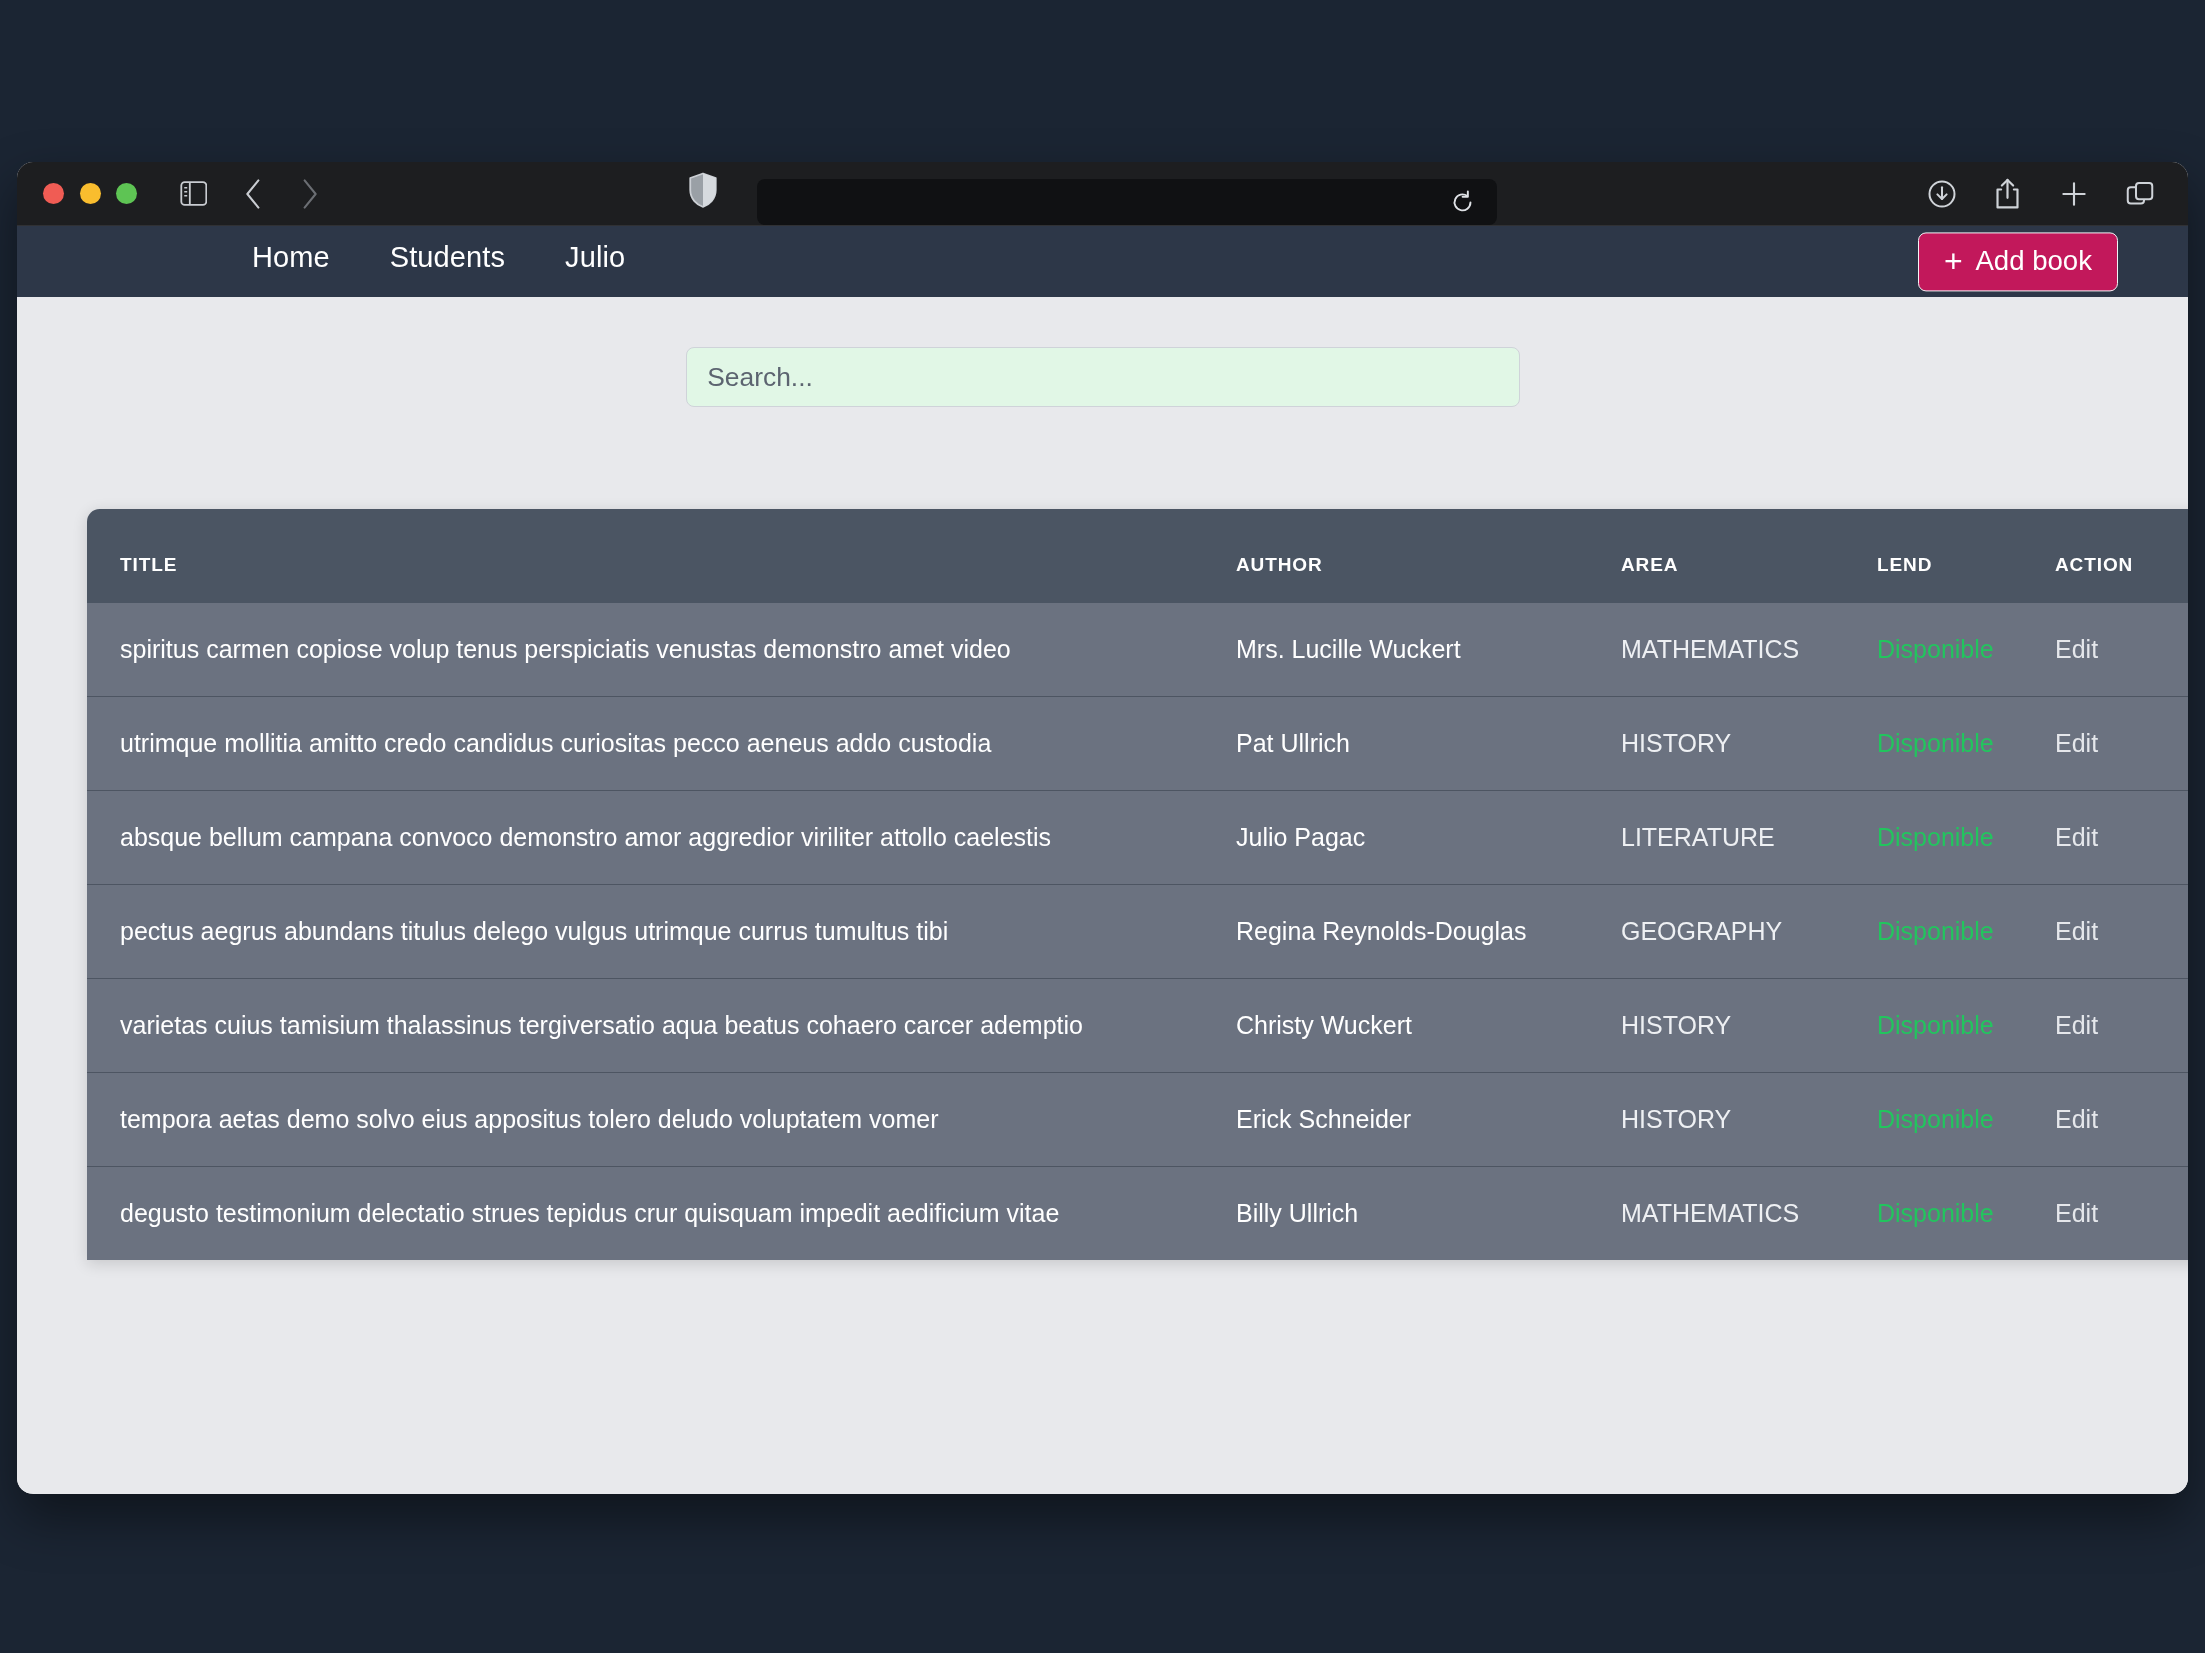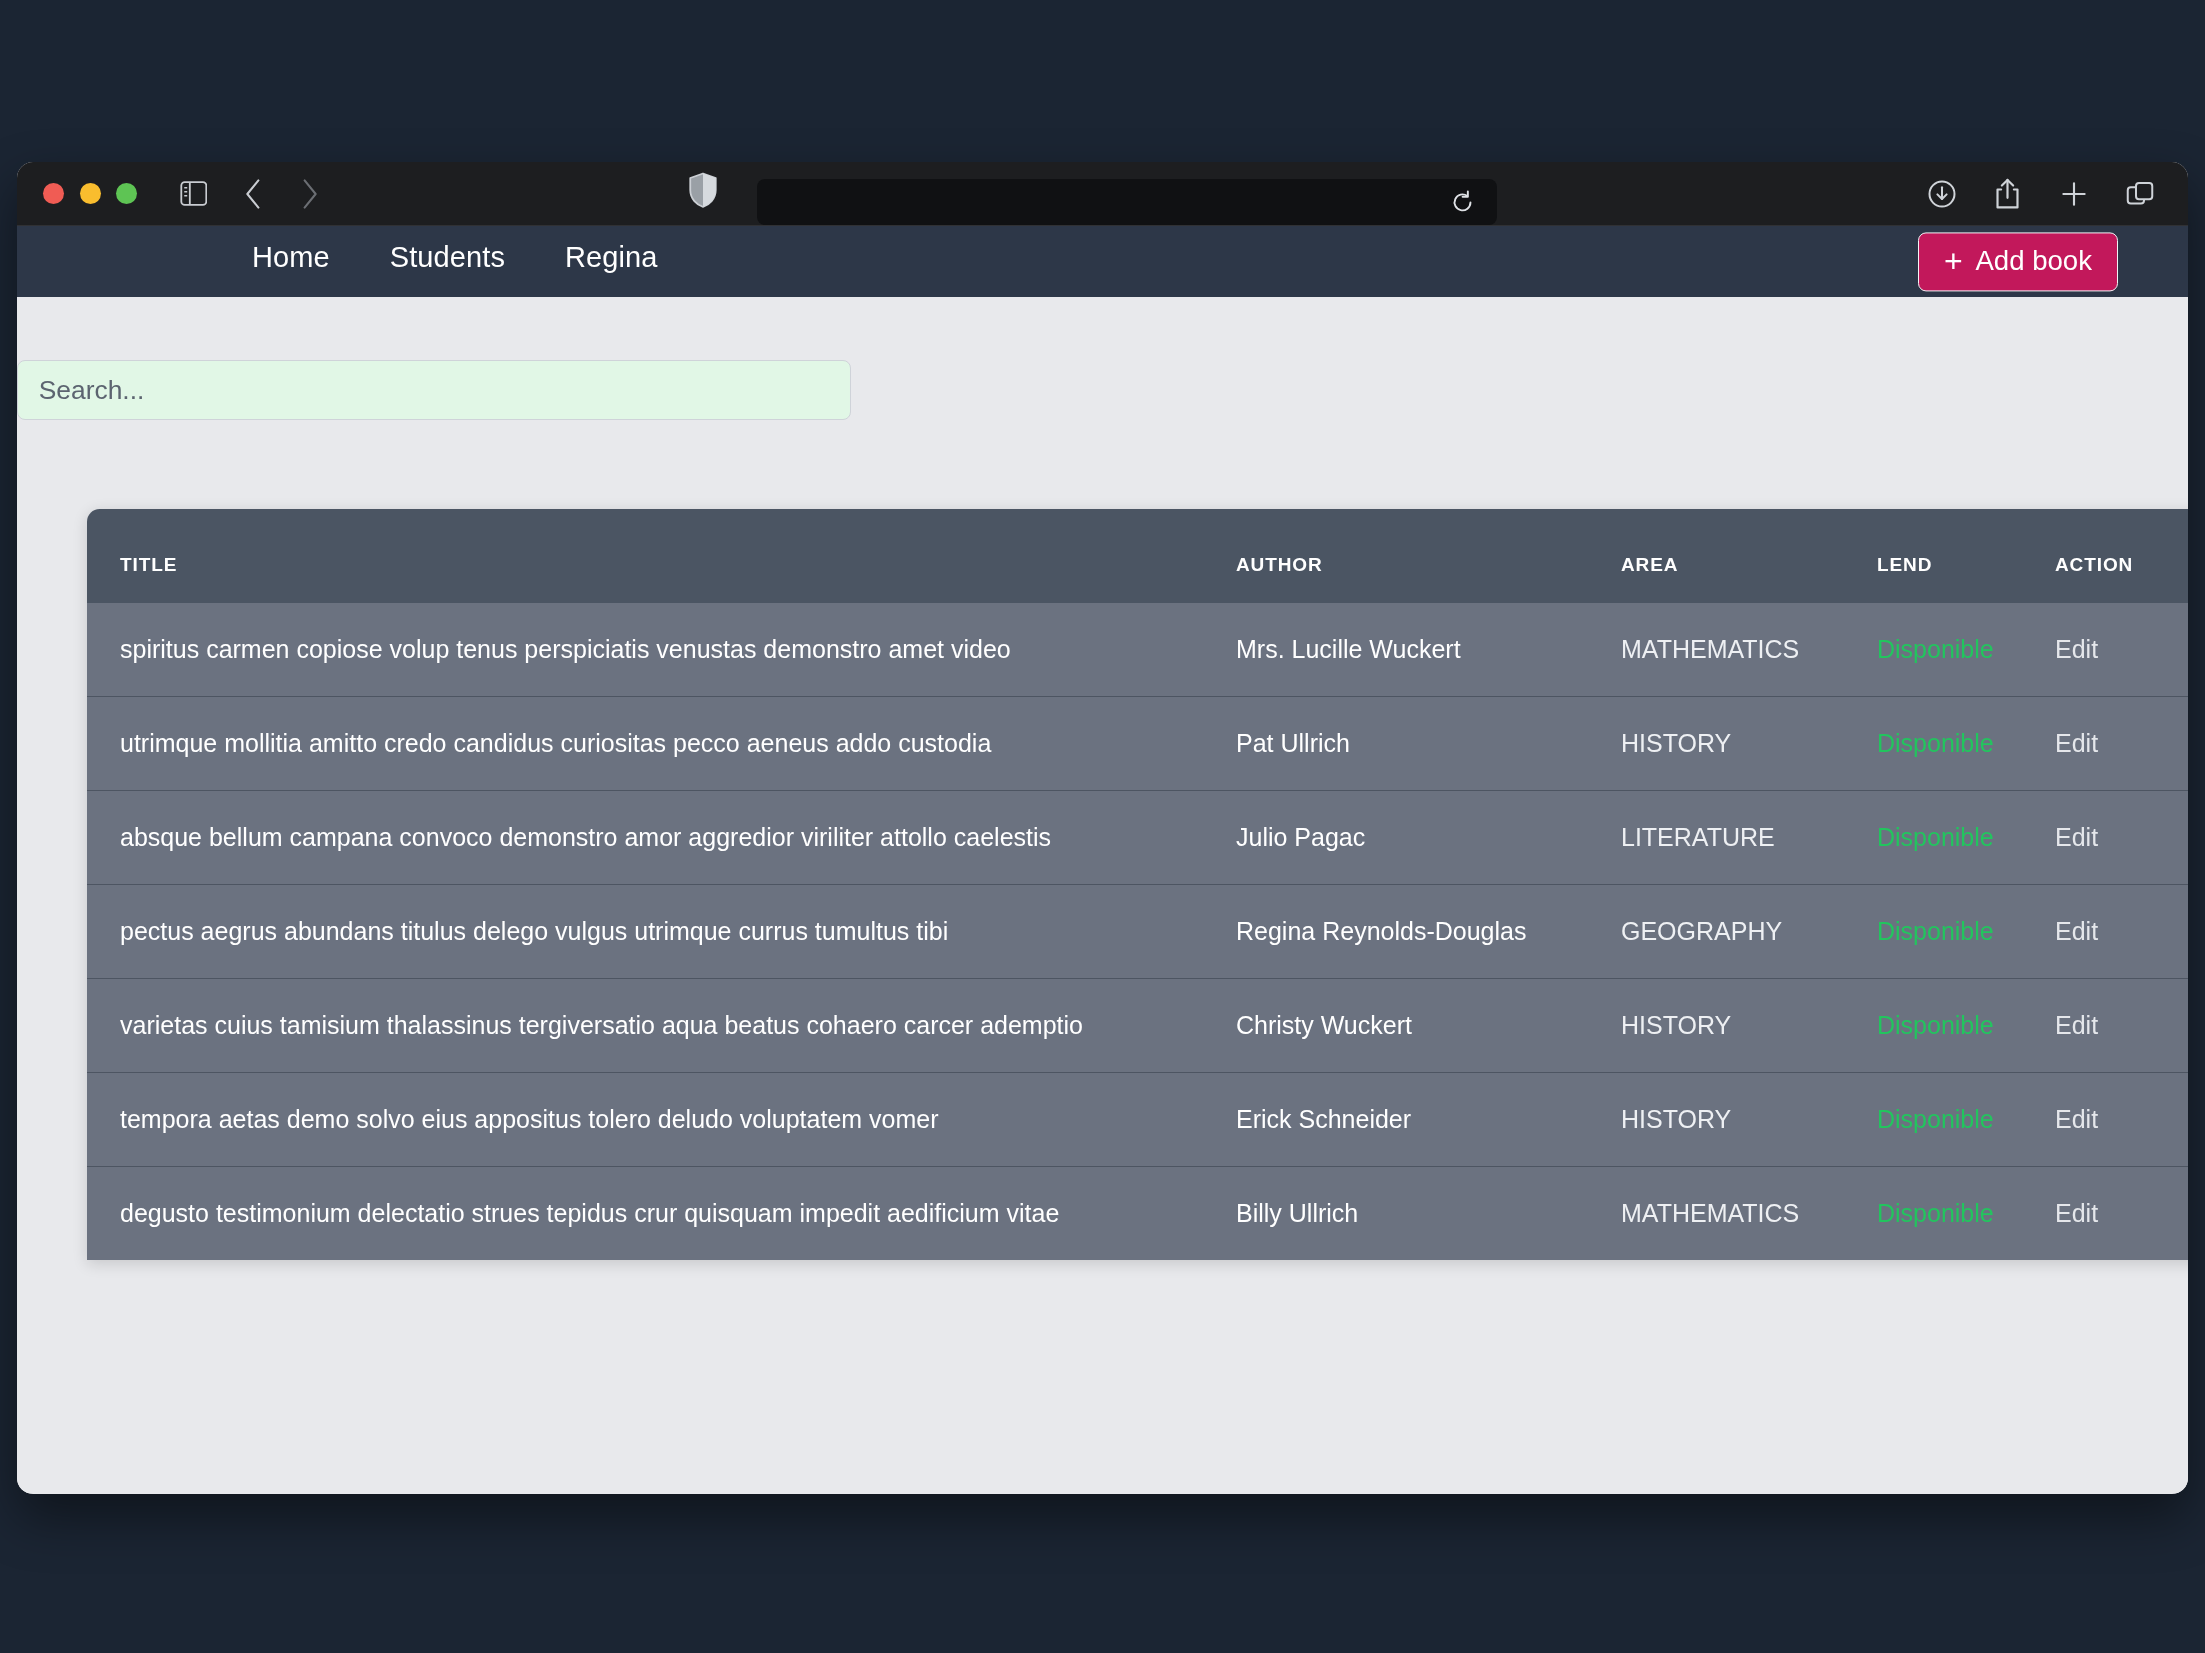--- a/index.html
+++ b/index.html
@@ -94,22 +94,22 @@
 
   
   #page-body{
     background:#e8e9ec;
     height:calc(100% - 136px);
     position:relative;
     overflow:hidden;
   }
 
   #search-wrap{
-    padding-top:63px;
-    display:flex; 
+    padding-top:50px;
+    display:flex; justify-content:center;
   }
   #search-input{
     width:834px; height:60px;
     background:#e1f7e6;
     border:1.1px solid #cfd3d9;
     border-radius:8px;
     padding:0 20.7px;
     font-size:26.4px;
     color:#4b5563;
     font-family:"Liberation Sans", sans-serif;
@@ -236,21 +236,21 @@
           <rect x="8.8" y="3.2" width="13" height="13" rx="2.4" fill="#1d1e20"></rect>
         </svg>
       </div>
     </div>
   </div>
 
   <div id="site-navbar">
     <div id="nav-links">
       <a class="nav-link" href="#">Home</a>
       <a class="nav-link" href="#">Students</a>
-      <a class="nav-link" href="#">Regina</a>
+      <a class="nav-link" href="#">Julio</a>
     </div>
     <button id="add-book-button">
       <span class="plus">+</span>
       <span>Add book</span>
     </button>
   </div>
 
   <div id="page-body">
 
     <div id="search-wrap">

